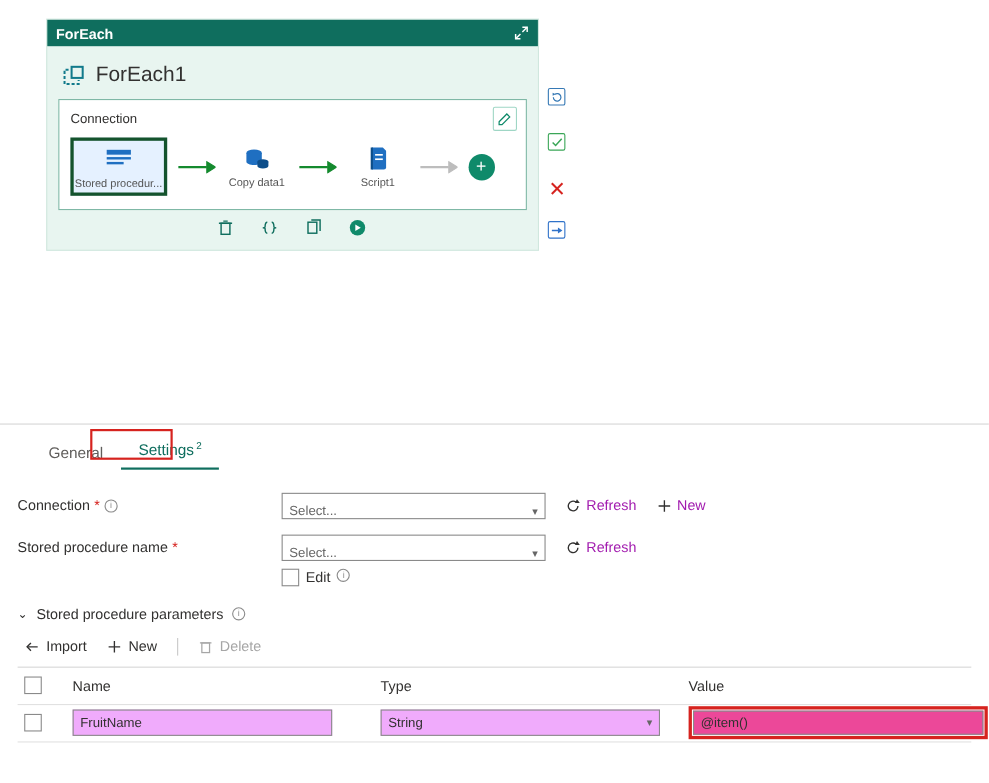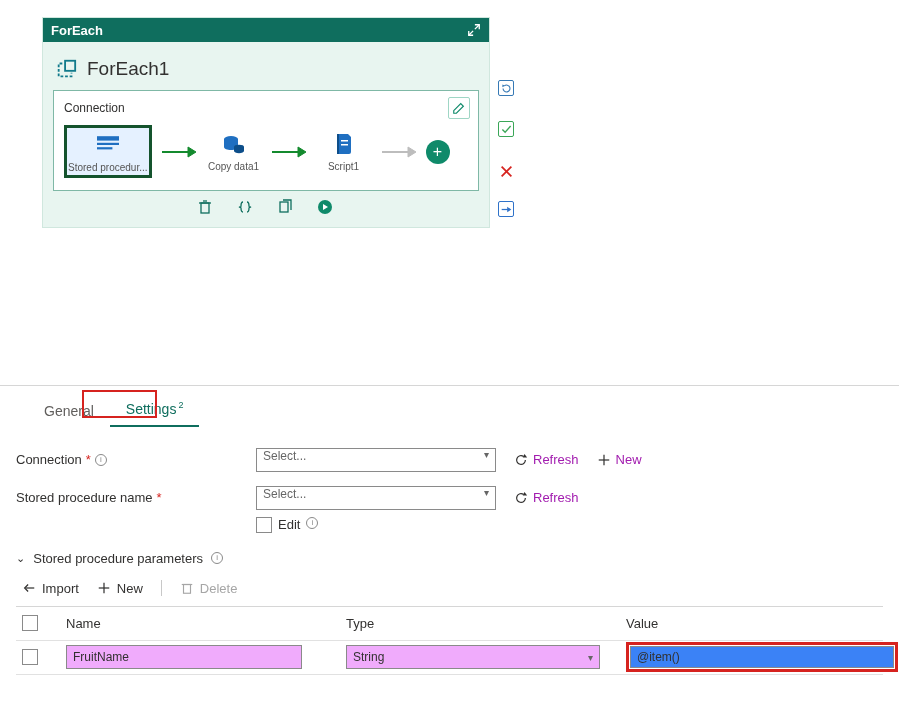--- a/index.html
+++ b/index.html
@@ -38,42 +38,42 @@
 .tabs{display:flex;gap:0;padding-left:28px;align-items:flex-end}
 .tab{padding:6px 16px 8px;font-size:14px;color:#605e5c;cursor:pointer}
 .tab.active{color:#0f6e5e;border-bottom:2px solid #0f6e5e;font-weight:400}
 .tab.active sup{font-size:9px;padding-left:2px;color:#0f6e5e}
 .tab-highlight{position:absolute;left:82px;top:390px;width:75px;height:28px;border:2px solid #d6231f;pointer-events:none}
 .form{padding:18px 16px 0}
 .form-row{display:flex;align-items:center;height:30px;margin-bottom:8px}
 .flabel{width:240px;display:flex;align-items:center;gap:4px;font-size:13px}
 .req{color:#d6231f}
 .info{width:12px;height:12px;border:1px solid #8a8a8a;border-radius:50%;font-size:8px;line-height:10px;text-align:center;color:#8a8a8a}
-.select{width:240px;height:24px;border:1px solid #8a8a8a;background:#fff;display:flex;align-items:flex-start;justify-content:space-between;padding:0 6px;font-size:12px;color:#666;cursor:pointer}
+.select{width:240px;height:24px;border:1px solid #8a8a8a;background:#fff;display:flex;align-items:flex-end;justify-content:space-between;padding:0 6px;font-size:12px;color:#666;cursor:pointer}
 .chev{font-size:10px;color:#666}
 .btn-txt{display:flex;align-items:flex-end;gap:5px;margin-left:18px;font-size:13px;color:#a21caf;cursor:pointer}
 .btn-txt .ic{width:14px;height:14px}
 .edit-row{padding-left:240px;display:flex;align-items:flex-start;gap:6px;margin-top:-4px;margin-bottom:14px}
 .checkbox{width:16px;height:16px;border:1px solid #8a8a8a;background:#fff}
 .section-hdr{display:flex;align-items:center;gap:8px;padding:4px 0 14px;cursor:pointer}
 .section-hdr .caret{font-size:11px}
-.toolbar{display:flex;align-items:flex-end;gap:18px;padding:0 0 10px 6px;color:#323130}
+.toolbar{display:flex;align-items:center;gap:18px;padding:0 0 10px 6px;color:#323130}
 .tb-sep{width:1px;height:16px;background:#c8c8c8}
 .tb-btn{display:flex;align-items:center;gap:6px;cursor:pointer}
 .tb-btn.disabled{color:#a6a6a6}
 .tb-btn .ic{width:14px;height:14px}
 
 .grid{border-top:1px solid #d6d6d6}
 .grow{display:grid;grid-template-columns:44px 280px 280px 1fr;align-items:center;height:34px;border-bottom:1px solid #e1e1e1}
 .grow.head{font-weight:400;color:#323130}
 .gcell{padding:0 6px;display:flex;align-items:center;height:100%}
 .input-cell{height:24px;border:1px solid #8a8a8a;background:#f0abfc;display:flex;align-items:center;padding:0 6px;font-size:12px;width:236px}
 .input-cell.sel{justify-content:space-between;width:254px}
 .value-wrap{border:3px solid #d6231f;padding:1px;width:272px}
-.value-inner{height:22px;border:1px solid #8a8a8a;background:#3b82f6;display:flex;align-items:center;padding:0 6px;font-size:12px}
+.value-inner{height:22px;border:1px solid #8a8a8a;background:#ec4899;display:flex;align-items:center;padding:0 6px;font-size:12px}
 </style>
 </head>
 <body>
 <div class="canvas">
 
 <div class="foreach-card">
   <div class="fe-header">
     <span>ForEach</span>
     <span class="expand-icon">
       <svg viewBox="0 0 16 16" width="14" height="14">

